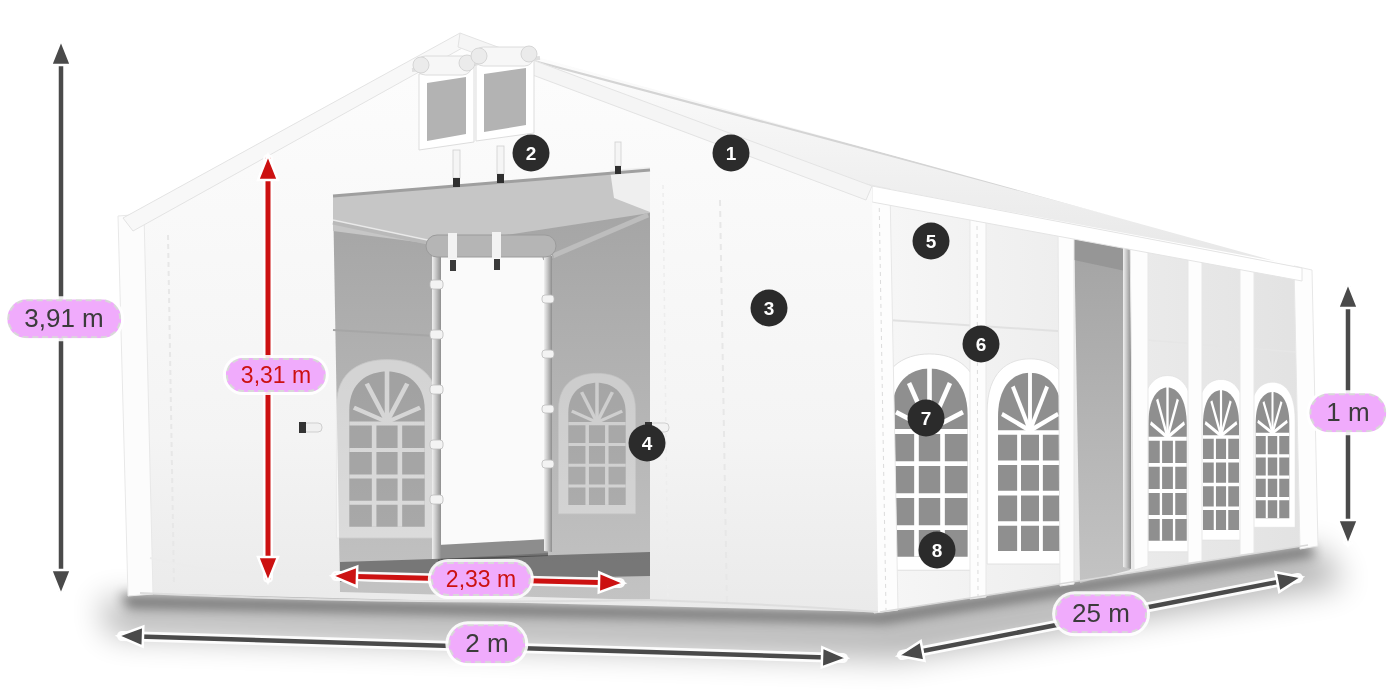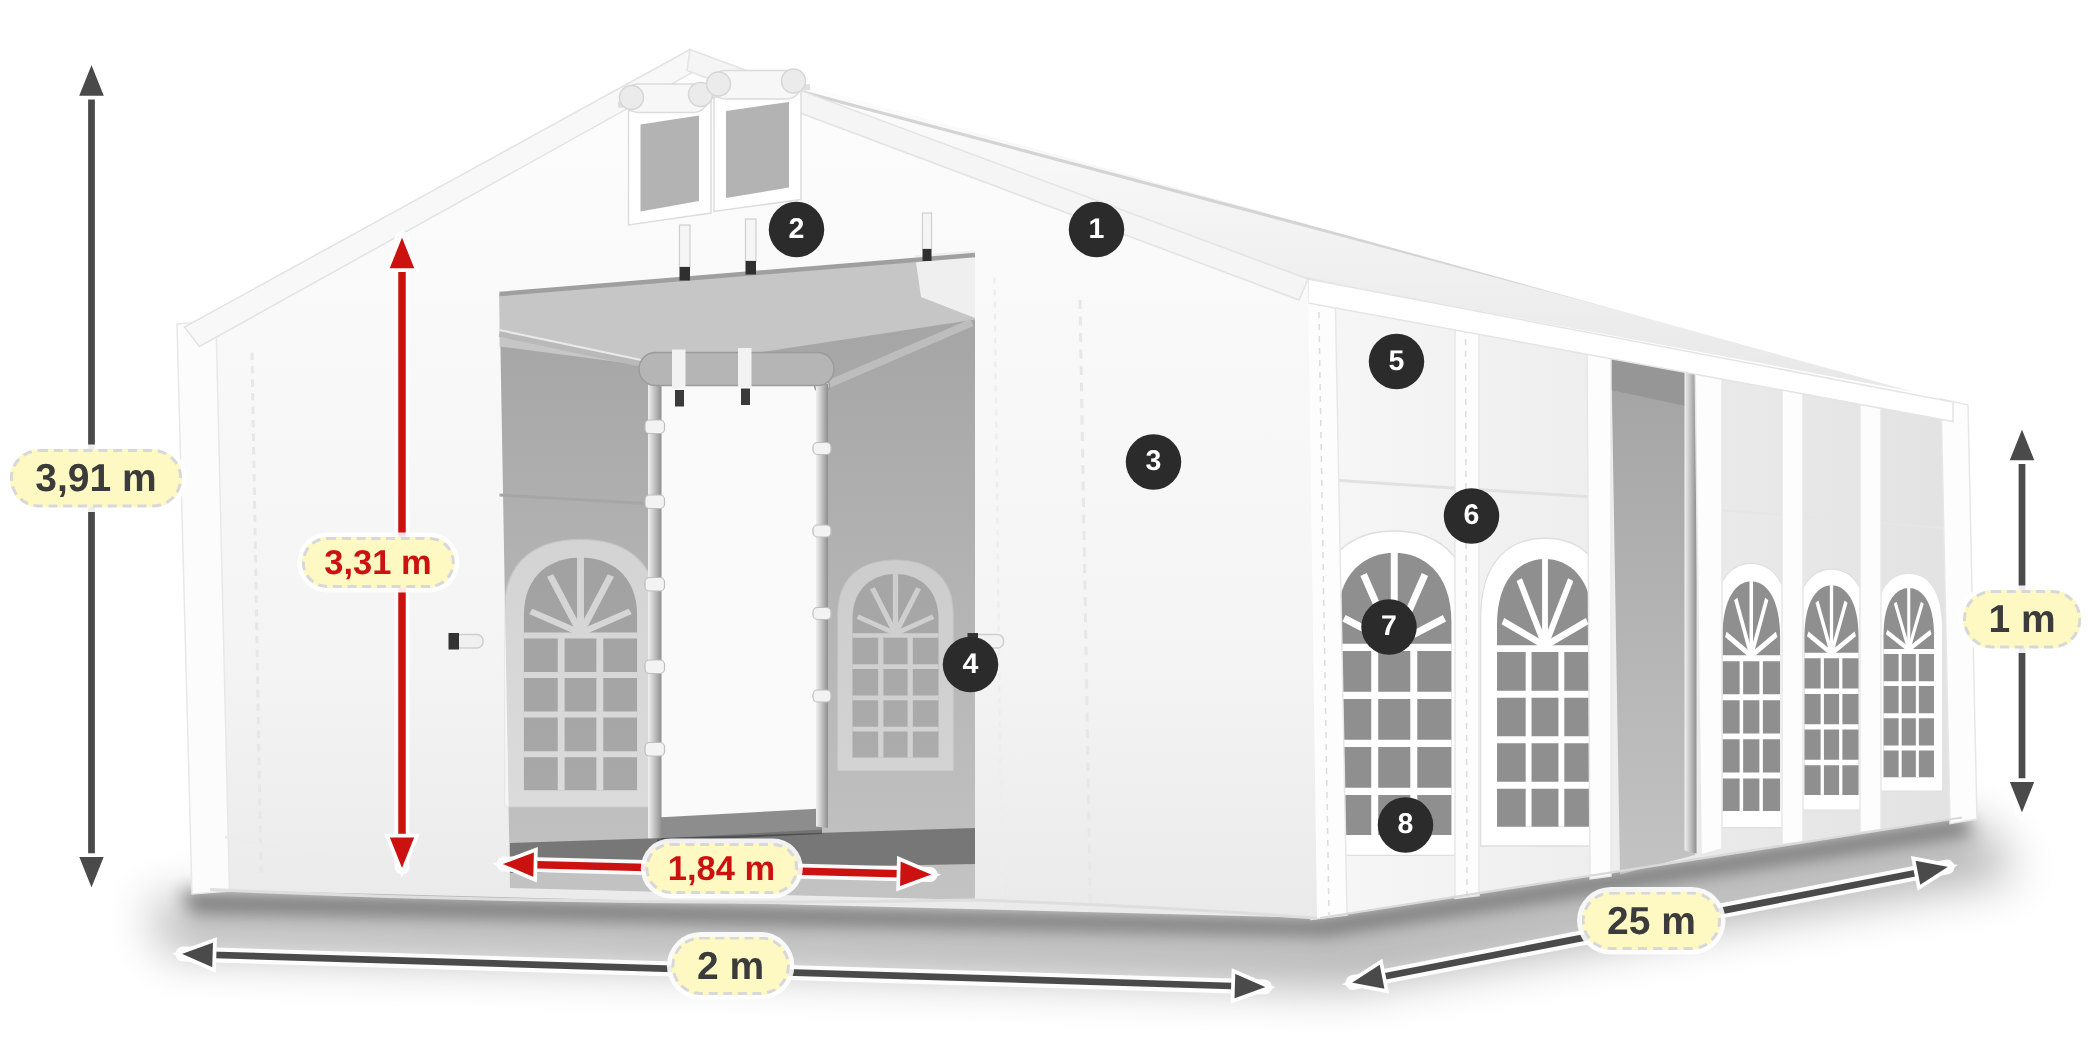--- a/index.html
+++ b/index.html
@@ -3,23 +3,23 @@
 <meta charset="utf-8">
 <style>
   html,body{margin:0;padding:0;background:#ffffff;}
   .stage{
     position:relative;width:1400px;height:700px;overflow:hidden;
     background:#ffffff;font-family:"Liberation Sans",sans-serif;
   }
   .scene{position:absolute;left:0;top:0;}
   .pill{
     position:absolute;transform:translate(-50%,-50%);
-    background:#fef9c3;border:2px dashed #d8d8d8;border-radius:22px;
+    background:#f0abfc;border:2px dashed #d8d8d8;border-radius:22px;
     box-shadow:0 0 0 3px rgba(255,255,255,.9);
-    color:#3b3b3b;font-weight:bold;font-size:26px;line-height:1.05;
+    color:#3b3b3b;font-weight:normal;font-size:26px;line-height:1.05;
     padding:4px 15px;white-space:nowrap;z-index:3;
   }
   .pill.red{color:#cc1111;font-size:23px;padding:3px 13px;}
   .badge{
     position:absolute;transform:translate(-50%,-50%);
     width:37px;height:37px;border-radius:50%;
     background:#2b2b2b;color:#ffffff;font-weight:bold;font-size:19px;
     display:flex;align-items:center;justify-content:center;
     z-index:4;cursor:pointer;
   }
@@ -255,22 +255,22 @@
     <g>
       <line x1="268" y1="159" x2="268" y2="578" stroke="#cc1111" stroke-width="5" marker-start="url(#mR)" marker-end="url(#mR)"></line>
     </g>
     <g>
       <line x1="336" y1="576" x2="620" y2="583" stroke="#cc1111" stroke-width="5" marker-start="url(#mR)" marker-end="url(#mR)"></line>
     </g>
   </g>
 </svg>
 
   <div class="pill" style="left:64px;top:319px">3,91 m</div>
-  <div class="pill red" style="left:252px;top:375px">3,31 m</div>
-  <div class="pill red" style="left:481px;top:579px">1,84 m</div>
+  <div class="pill red" style="left:276px;top:375px">3,31 m</div>
+  <div class="pill red" style="left:481px;top:579px">2,33 m</div>
   <div class="pill" style="left:487px;top:644px">2 m</div>
   <div class="pill" style="left:1101px;top:614px">25 m</div>
   <div class="pill" style="left:1348px;top:413px">1 m</div>
 
   <div class="badge" style="left:731px;top:153px">1</div>
   <div class="badge" style="left:531px;top:153px">2</div>
   <div class="badge" style="left:769px;top:308px">3</div>
   <div class="badge" style="left:647px;top:443px">4</div>
   <div class="badge" style="left:931px;top:241px">5</div>
   <div class="badge" style="left:981px;top:344px">6</div>

